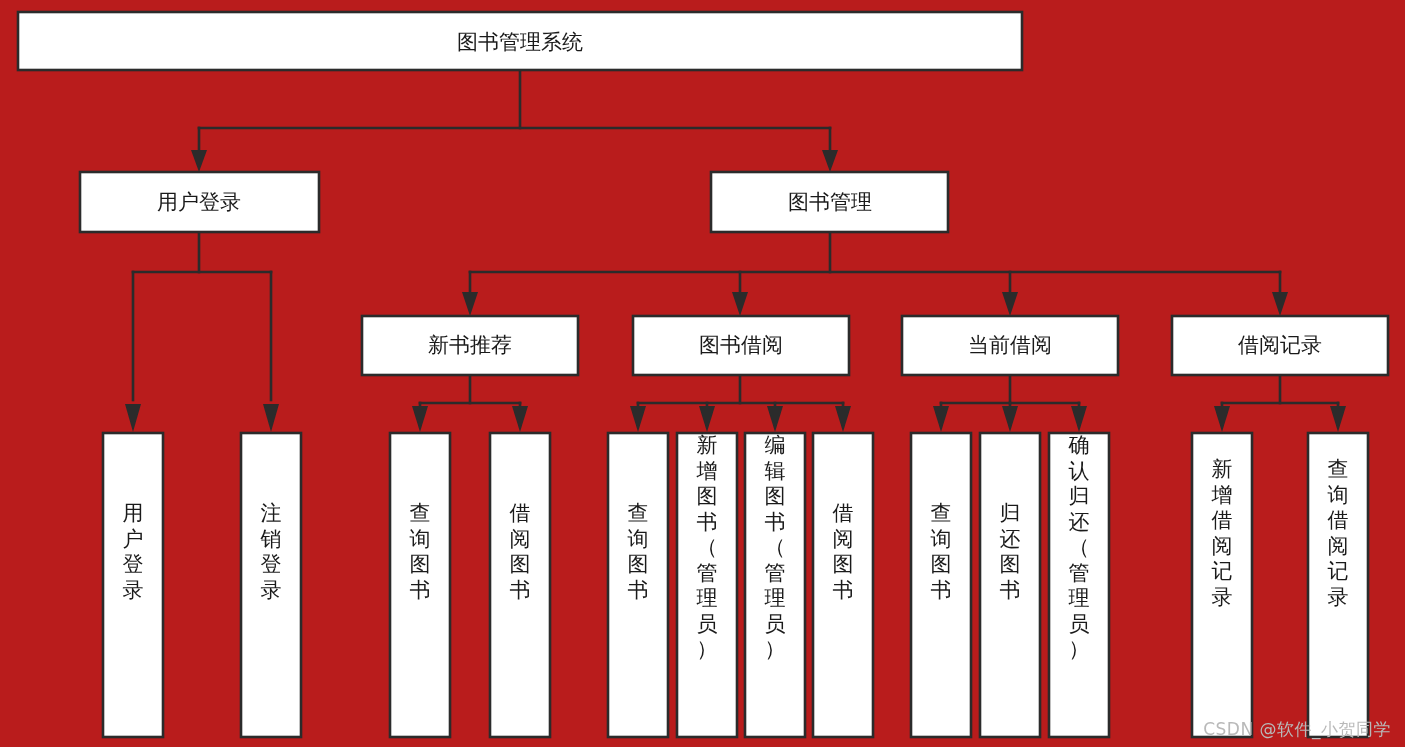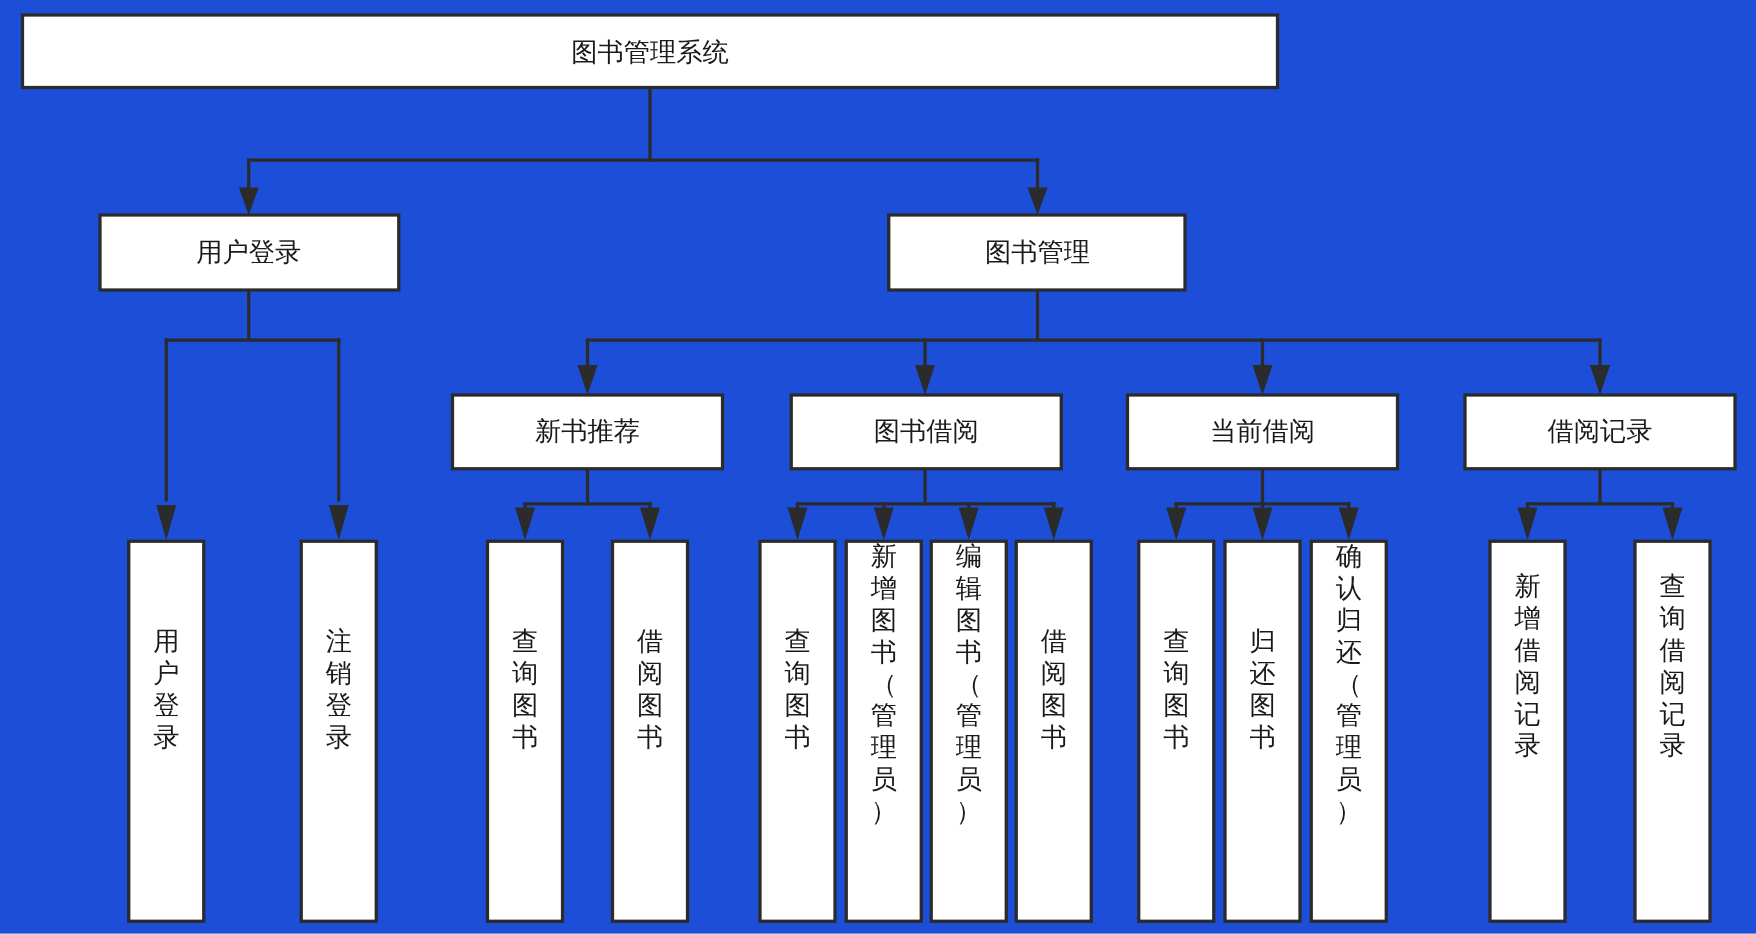--- a/index.html
+++ b/index.html
@@ -11,21 +11,21 @@
   body {
     width: 1405px;
     height: 747px;
     font-family: "DejaVu Sans", "Liberation Sans", sans-serif;
     overflow: hidden;
   }
   #diagram-root {
     position: relative;
     width: 1405px;
     height: 747px;
-    background: #1d4ed8;
+    background: #b91c1c;
   }
   svg#tree-svg {
     position: absolute;
     left: 0;
     top: 0;
     width: 1405px;
     height: 747px;
     display: block;
   }
   .node-rect {
@@ -232,13 +232,14 @@
       <text class="node-label-v vtext" x="1222" y="476"><tspan x="1222" y="476">新</tspan><tspan x="1222" y="501.5">增</tspan><tspan x="1222" y="527">借</tspan><tspan x="1222" y="552.5">阅</tspan><tspan x="1222" y="578">记</tspan><tspan x="1222" y="603.5">录</tspan></text>
     </g>
 
     <g>
       <rect class="node-rect" x="1308" y="433" width="60" height="304"></rect>
       <text class="node-label-v vtext" x="1338" y="476"><tspan x="1338" y="476">查</tspan><tspan x="1338" y="501.5">询</tspan><tspan x="1338" y="527">借</tspan><tspan x="1338" y="552.5">阅</tspan><tspan x="1338" y="578">记</tspan><tspan x="1338" y="603.5">录</tspan></text>
     </g>
 
   </svg>
 
+  <div class="watermark">CSDN @软件_小贺同学</div>
 </div>
 
 </body></html>

